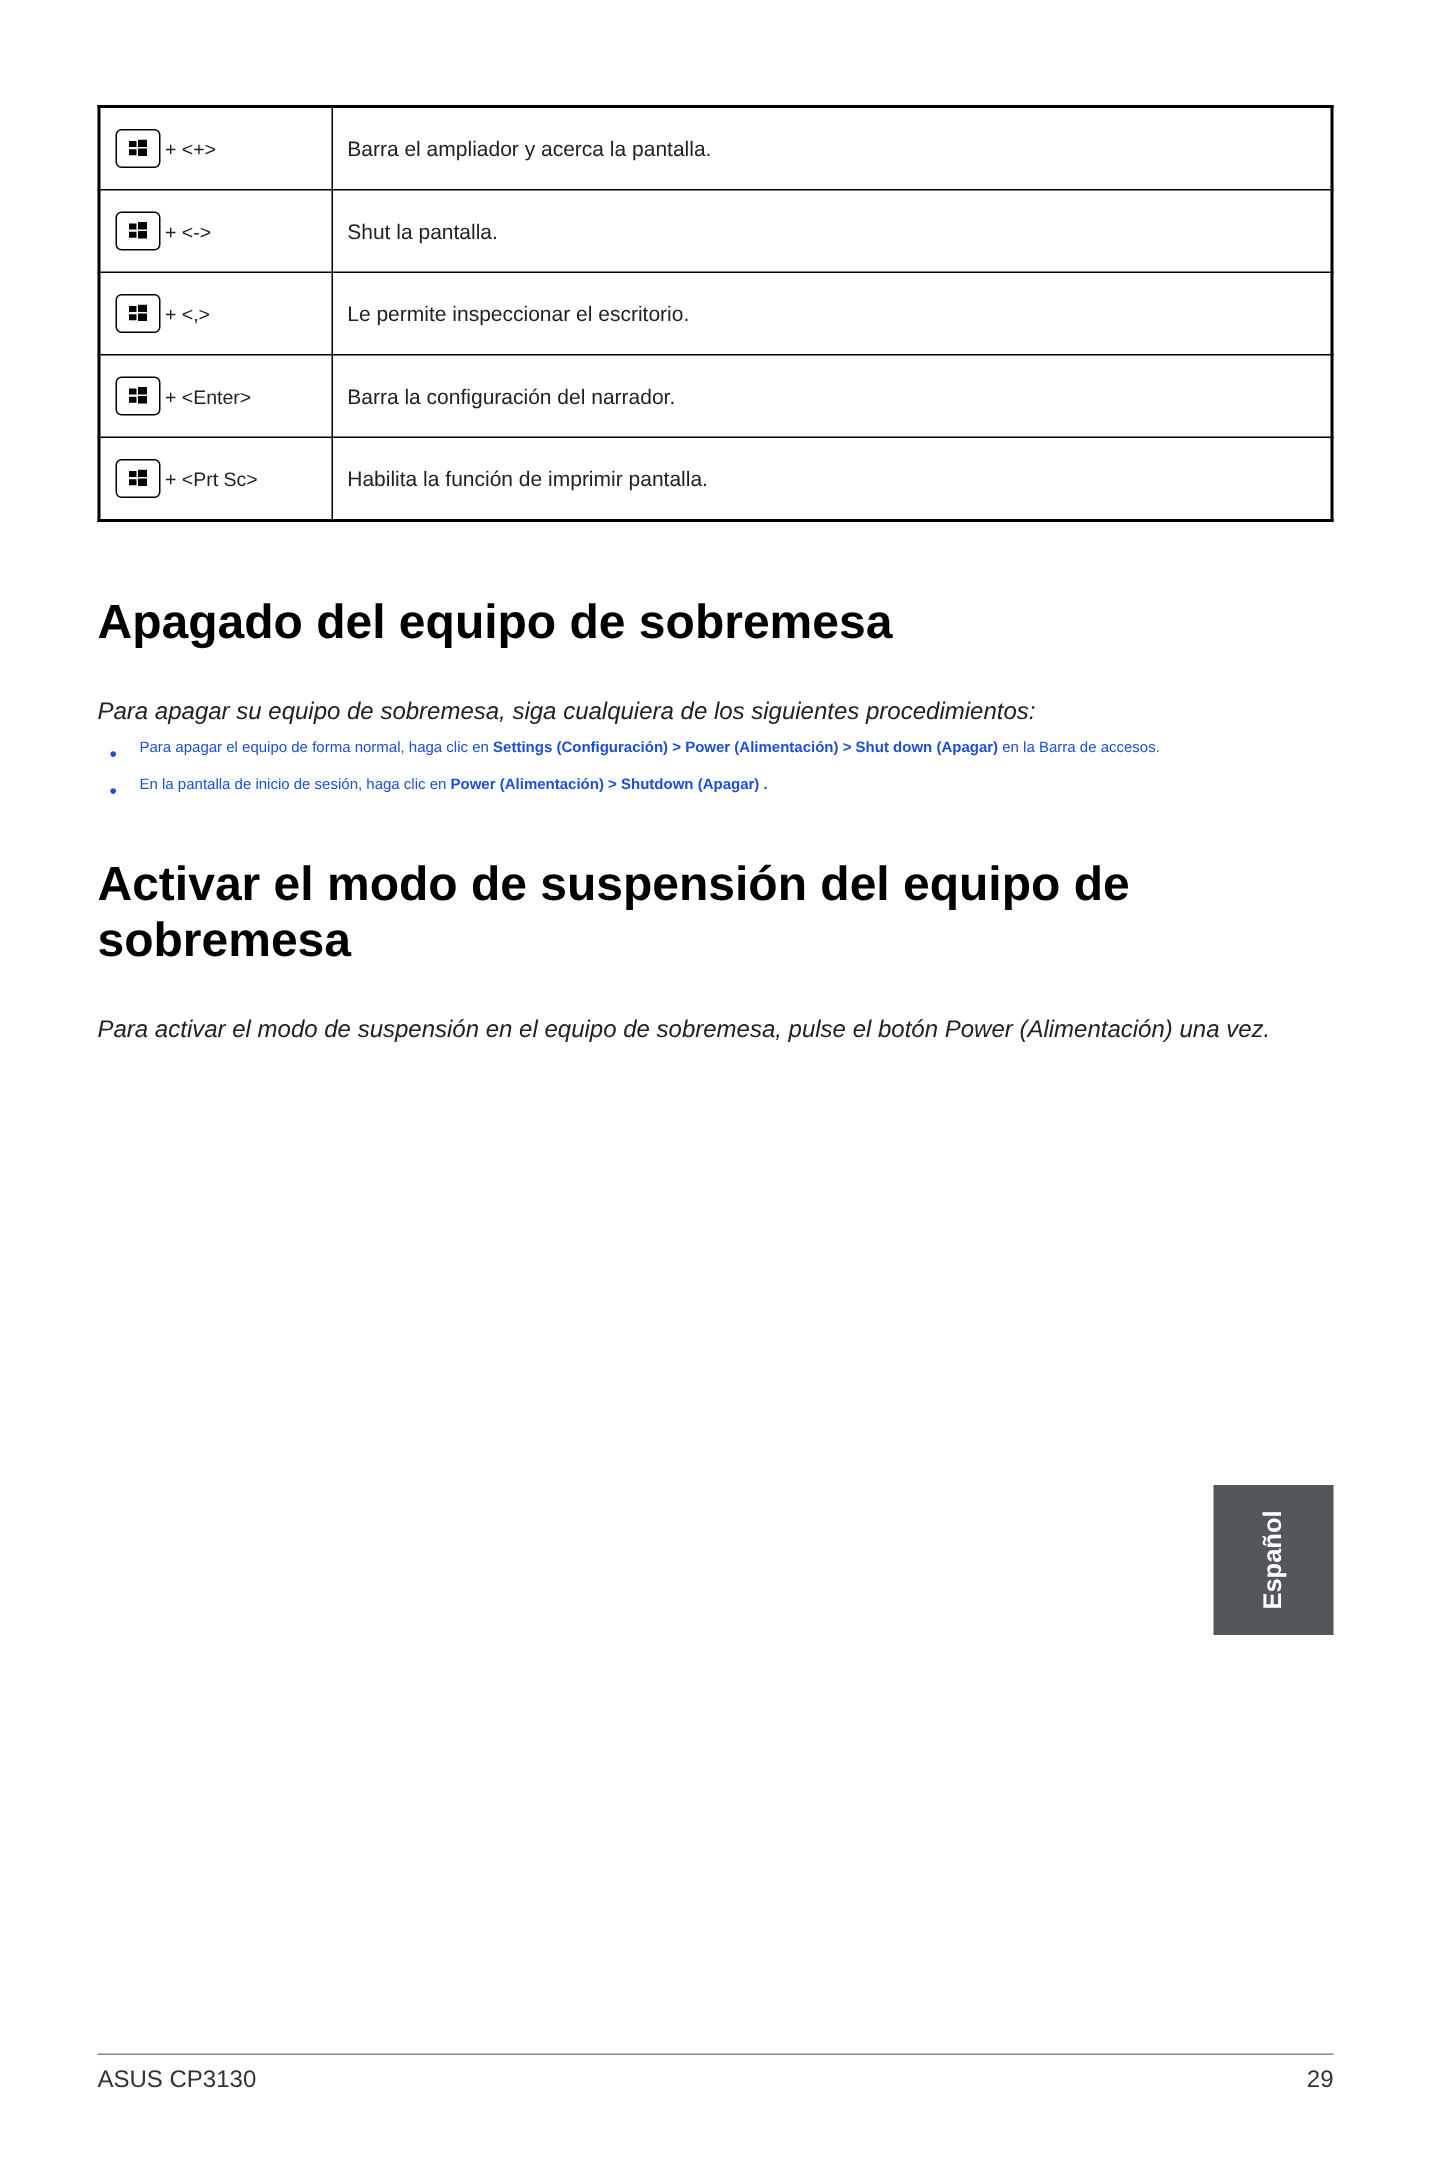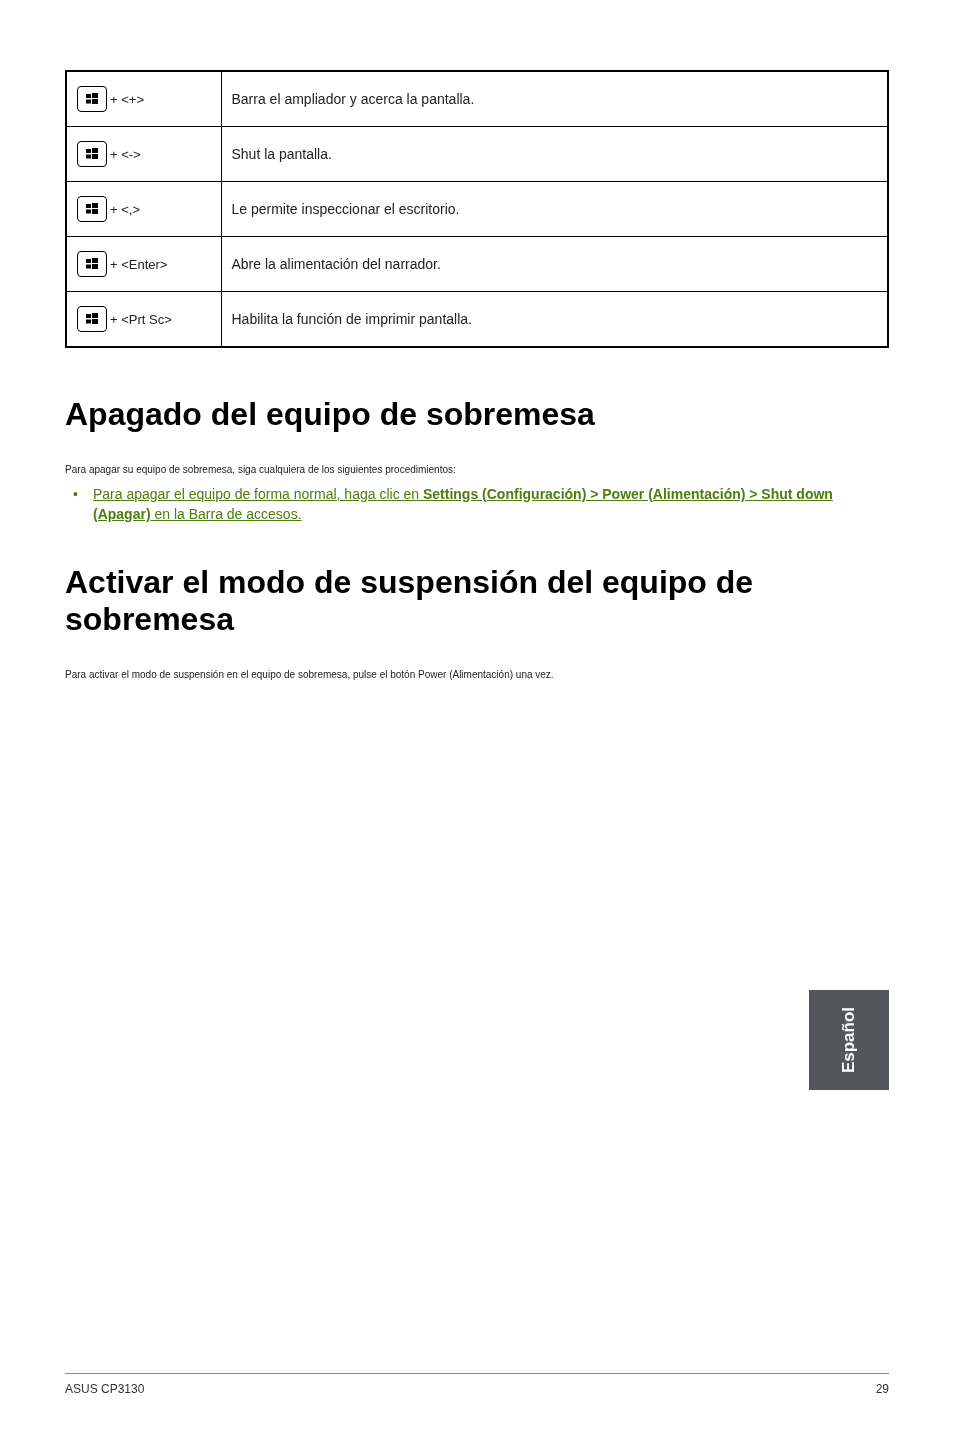--- a/index.html
+++ b/index.html
@@ -50,38 +50,38 @@
     vertical-align: middle;
     font-size: 13px;
   }
   h2.section-h {
     font-size: 32px;
     font-weight: bold;
     color: #000;
     margin-bottom: 30px;
   }
   .body-text {
-    font-size: 10px;
+    font-size: 16px;
     color: #222;
     line-height: 1.45;
+    font-style: italic;
   }
   .intro-line { margin-bottom: 6px; }
   ul.bullets {
     list-style: none;
     padding-left: 0;
     margin-bottom: 40px;
   }
   ul.bullets li {
     position: relative;
     padding-left: 28px;
     margin-bottom: 10px;
-    font-size: 14px;
+    font-size: 10px;
     line-height: 1.45;
-    color: #4d7c0f;
-    text-decoration: underline;
+    color: #1d4ed8;
   }
   ul.bullets li::before {
     content: "•";
     position: absolute;
     left: 8px;
     top: 0;
     font-size: 14px;
   }
   .bold { font-weight: bold; }
   .side-tab {
@@ -104,21 +104,21 @@
   }
   .footer {
     position: absolute;
     left: 65px;
     right: 65px;
     bottom: 42px;
     border-top: 1px solid #888;
     padding-top: 8px;
     display: flex;
     justify-content: space-between;
-    font-size: 12px;
+    font-size: 16px;
     color: #333;
   }
 </style>
 </head>
 <body>
 
 <table class="shortcut-table">
   <tbody>
   <tr>
         <td class="key-cell"><span class="win-key"><svg width="12" height="12" viewBox="0 0 12 12">
@@ -147,40 +147,41 @@
             </svg></span><span class="key-combo">+ &lt;,&gt;</span></td>
         <td>Le permite inspeccionar el escritorio.</td>
       </tr>
       <tr>
         <td class="key-cell"><span class="win-key"><svg width="12" height="12" viewBox="0 0 12 12">
               <rect x="0" y="1" width="5" height="4" fill="#000"></rect>
               <rect x="6" y="0" width="6" height="5" fill="#000"></rect>
               <rect x="0" y="6.5" width="5" height="4" fill="#000"></rect>
               <rect x="6" y="6" width="6" height="5" fill="#000"></rect>
             </svg></span><span class="key-combo">+ &lt;Enter&gt;</span></td>
-        <td>Abre la alimentación del narrador.</td>
+        <td>Barra la configuración del narrador.</td>
       </tr>
       <tr>
         <td class="key-cell"><span class="win-key"><svg width="12" height="12" viewBox="0 0 12 12">
               <rect x="0" y="1" width="5" height="4" fill="#000"></rect>
               <rect x="6" y="0" width="6" height="5" fill="#000"></rect>
               <rect x="0" y="6.5" width="5" height="4" fill="#000"></rect>
               <rect x="6" y="6" width="6" height="5" fill="#000"></rect>
             </svg></span><span class="key-combo">+ &lt;Prt Sc&gt;</span></td>
         <td>Habilita la función de imprimir pantalla.</td>
       </tr>
     </tbody>
 </table>
 
 <h2 class="section-h">Apagado del equipo de sobremesa</h2>
 
 <p class="body-text intro-line">Para apagar su equipo de sobremesa, siga cualquiera de los siguientes procedimientos:</p>
 
 <ul class="bullets">
     <li><span>Para apagar el equipo de forma normal, haga clic en </span><span class="bold">Settings (Configuración) &gt; Power (Alimentación) &gt; Shut down (Apagar)</span><span> en la Barra de accesos.</span></li>
+    <li><span>En la pantalla de inicio de sesión, haga clic en </span><span class="bold">Power (Alimentación) &gt; Shutdown (Apagar) .</span></li>
   </ul>
 
 <h2 class="section-h">Activar el modo de suspensión del equipo de sobremesa</h2>
 
 <p class="body-text">Para activar el modo de suspensión en el equipo de sobremesa, pulse el botón Power (Alimentación) una vez.</p>
 
 <div class="side-tab">
   <span>Español</span>
 </div>
 

